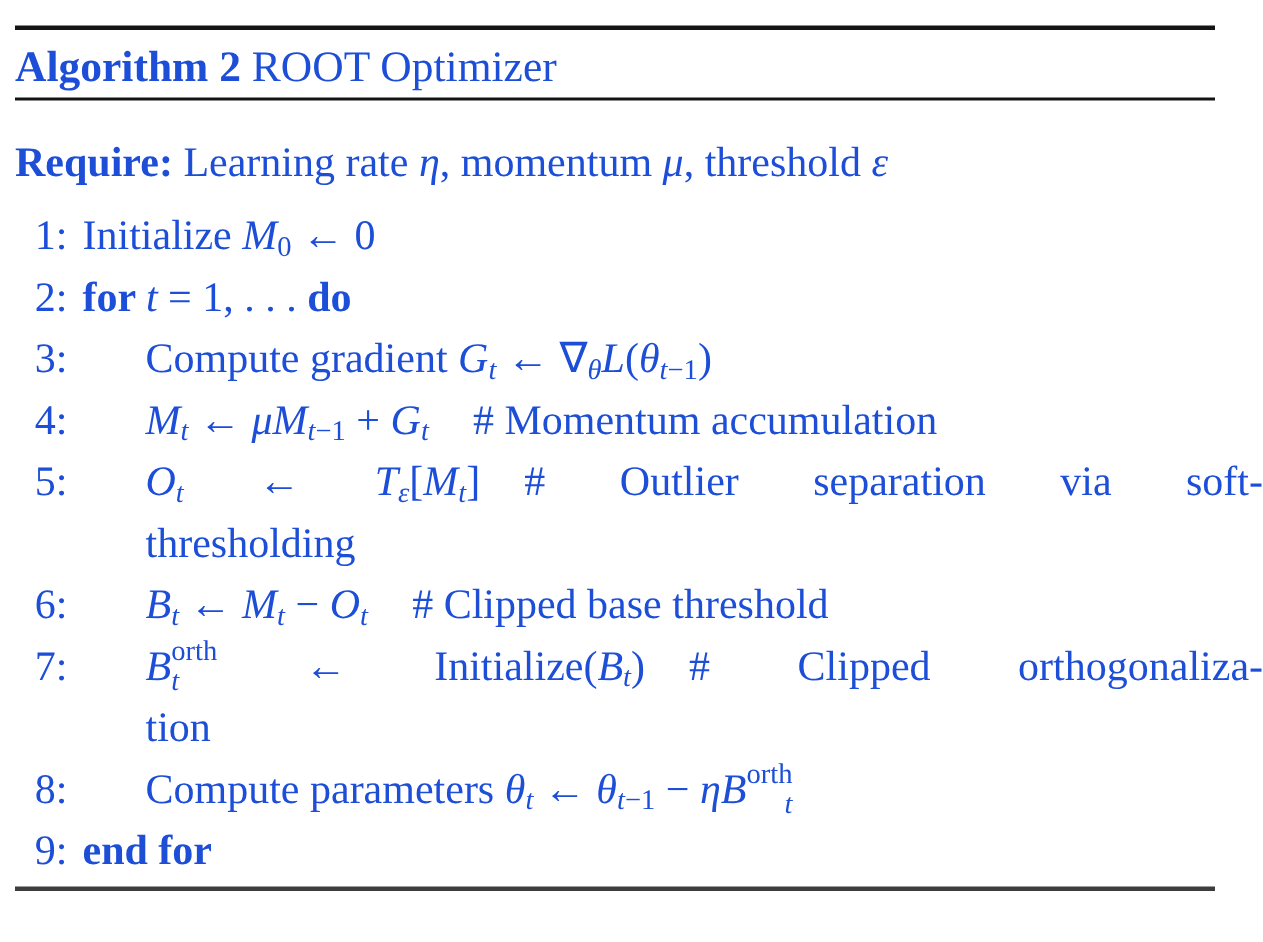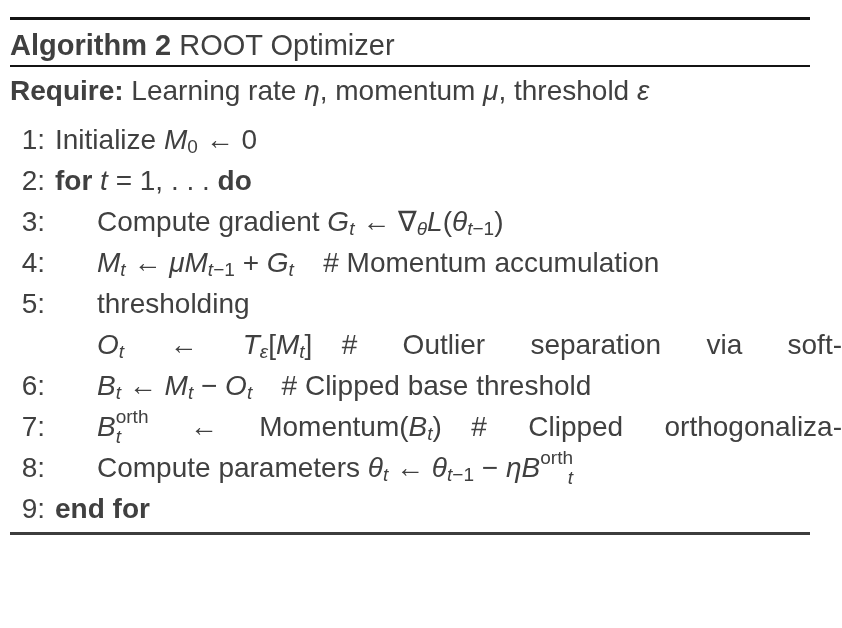--- a/index.html
+++ b/index.html
@@ -1,25 +1,25 @@
 <!DOCTYPE html>
 <html><head>
 <meta charset="utf-8">
 <style>
   html,body{margin:0;padding:0;background:#ffffff;}
   .page{
-    width:842px;height:628px;background:#ffffff;color:#404040;
-    font-family:Liberation Sans, sans-serif;
+    width:842px;height:628px;background:#ffffff;color:#1d4ed8;
+    font-family:Liberation Serif, serif;
     padding-top:17px;box-sizing:border-box;overflow:hidden;position:relative;
   }
   .rule{height:3px;background:#141414;width:800px;margin-left:10px;}
   .rule-mid{height:2px;background:#141414;width:800px;margin-left:10px;margin-top:2px;}
   .rule-bottom{height:3px;background:#3d3d3d;width:800px;margin-left:10px;margin-top:3px;}
   .title{margin:7px 32px 0 10px;font-size:29px;line-height:36px;white-space:nowrap;}
-  .require{margin:6px 32px 0 10px;font-size:28px;line-height:36px;white-space:nowrap;}
+  .require{margin:24px 32px 0 10px;font-size:28px;line-height:36px;white-space:nowrap;}
   .body{margin:10px 0 0 7px;font-size:28px;}
   .row{display:flex;}
   .num{width:38px;flex:none;text-align:right;line-height:41px;}
   .content{flex:1;margin-left:10px;min-width:0;}
   .indent1{padding-left:42px;}
   .vline{line-height:41px;text-align:left;}
   .vline.just{text-align:justify;text-align-last:justify;}
   .seg-r{}
   .seg-b{font-weight:700;}
   .seg-i{font-style:italic;}
@@ -60,34 +60,35 @@
       </div>
       <div class="row">
         <div class="num">4:</div>
         <div class="content indent1">
           <div class="vline"><span class="seg-i">M</span><span class="seg-subi">t</span><span class="seg-r"> ← </span><span class="seg-i">μM</span><span class="seg-subi">t</span><span class="seg-subr">−1</span><span class="seg-r"> + </span><span class="seg-i">G</span><span class="seg-subi">t</span><span class="seg-c"># Momentum accumulation</span></div>
         </div>
       </div>
       <div class="row">
         <div class="num">5:</div>
         <div class="content indent1">
+          <div class="vline just"><span class="seg-i">O</span><span class="seg-subi">t</span><span class="seg-r"> ← </span><span class="seg-cal">T</span><span class="seg-subi">ε</span><span class="seg-r">[</span><span class="seg-i">M</span><span class="seg-subi">t</span><span class="seg-r">]</span><span class="seg-c"># Outlier separation via soft-</span></div>
           <div class="vline"><span class="seg-r">thresholding</span></div>
-          <div class="vline just"><span class="seg-i">O</span><span class="seg-subi">t</span><span class="seg-r"> ← </span><span class="seg-cal">T</span><span class="seg-subi">ε</span><span class="seg-r">[</span><span class="seg-i">M</span><span class="seg-subi">t</span><span class="seg-r">]</span><span class="seg-c"># Outlier separation via soft-</span></div>
         </div>
       </div>
       <div class="row">
         <div class="num">6:</div>
         <div class="content indent1">
           <div class="vline"><span class="seg-i">B</span><span class="seg-subi">t</span><span class="seg-r"> ← </span><span class="seg-i">M</span><span class="seg-subi">t</span><span class="seg-r"> − </span><span class="seg-i">O</span><span class="seg-subi">t</span><span class="seg-c"># Clipped base threshold</span></div>
         </div>
       </div>
       <div class="row">
         <div class="num">7:</div>
         <div class="content indent1">
-          <div class="vline just"><span class="seg-i">B</span><span class="ss"><span class="sup">orth</span><span class="sub">t</span></span><span class="seg-r"> ← </span><span class="seg-r">Momentum(</span><span class="seg-i">B</span><span class="seg-subi">t</span><span class="seg-r">)</span><span class="seg-c"># Clipped orthogonaliza-</span></div>
+          <div class="vline just"><span class="seg-i">B</span><span class="ss"><span class="sup">orth</span><span class="sub">t</span></span><span class="seg-r"> ← </span><span class="seg-r">Initialize(</span><span class="seg-i">B</span><span class="seg-subi">t</span><span class="seg-r">)</span><span class="seg-c"># Clipped orthogonaliza-</span></div>
+          <div class="vline"><span class="seg-r">tion</span></div>
         </div>
       </div>
       <div class="row">
         <div class="num">8:</div>
         <div class="content indent1">
           <div class="vline"><span class="seg-r">Compute parameters </span><span class="seg-i">θ</span><span class="seg-subi">t</span><span class="seg-r"> ← </span><span class="seg-i">θ</span><span class="seg-subi">t</span><span class="seg-subr">−1</span><span class="seg-r"> − </span><span class="seg-i">ηB</span><span class="ss"><span class="sup">orth</span><span class="sub">t</span></span></div>
         </div>
       </div>
       <div class="row">
         <div class="num">9:</div>

